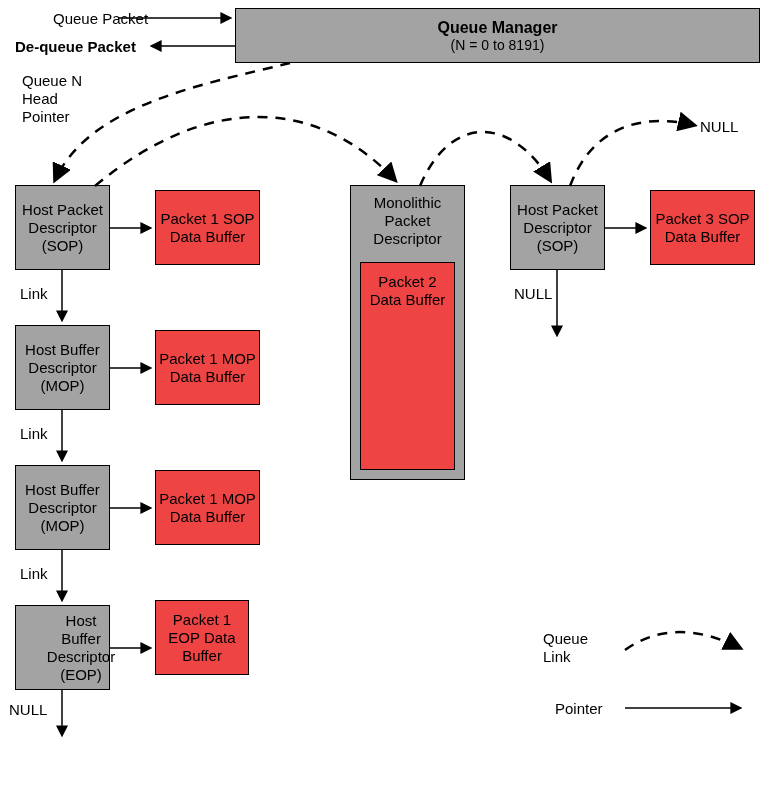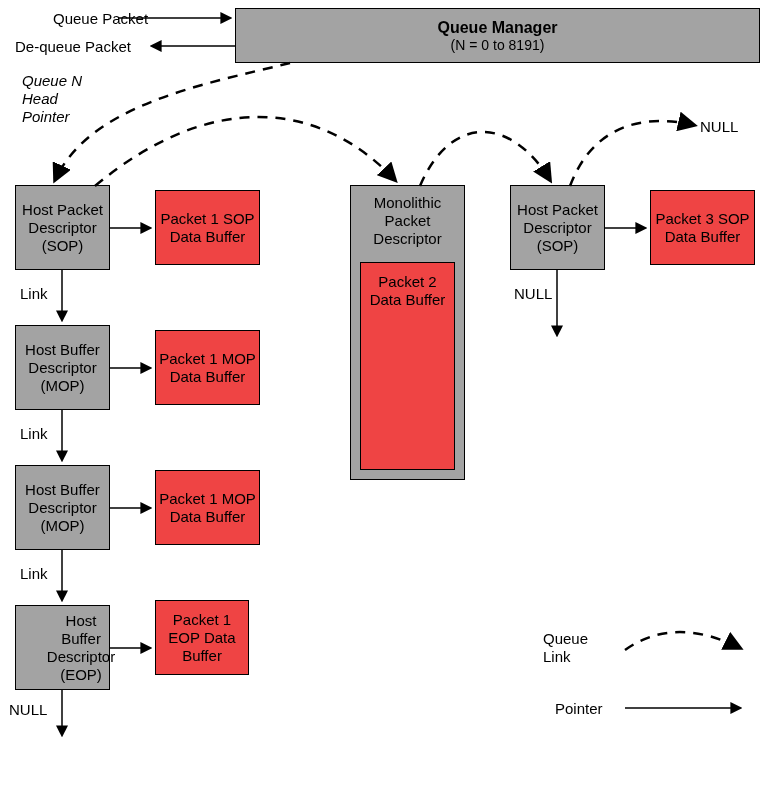--- a/index.html
+++ b/index.html
@@ -44,22 +44,22 @@
 </style>
 </head>
 <body>
 
 <div class="box" style="left:235px; top:8px; width:525px; height:55px; justify-content:center;">
   <span class="qm-title">Queue Manager</span>
   <span class="qm-sub">(N = 0 to 8191)</span>
 </div>
 
 <span class="label" style="left:21px; top:10px;margin-left:32px;">Queue Packet</span>
-<span class="label" style="left:15px; top:38px;">De-queue Packet</span>
-<span class="label" style="left:22px; top:72px;font-style:italic;">Queue N
+<span class="label" style="left:15px; top:38px;font-weight:bold;">De-queue Packet</span>
+<span class="label" style="left:22px; top:72px;">Queue N
 Head
 Pointer</span>
 
 <div class="box" style="left:15px; top:185px; width:95px; height:85px;">Host
 Packet
 Descriptor
 (SOP)</div>
 <div class="box buffer" style="left:155px; top:190px; width:105px; height:75px;">Packet 1
 SOP Data
 Buffer</div>

